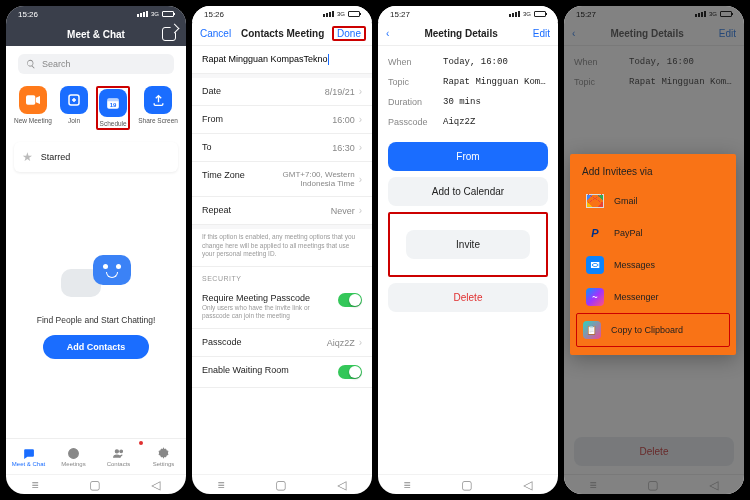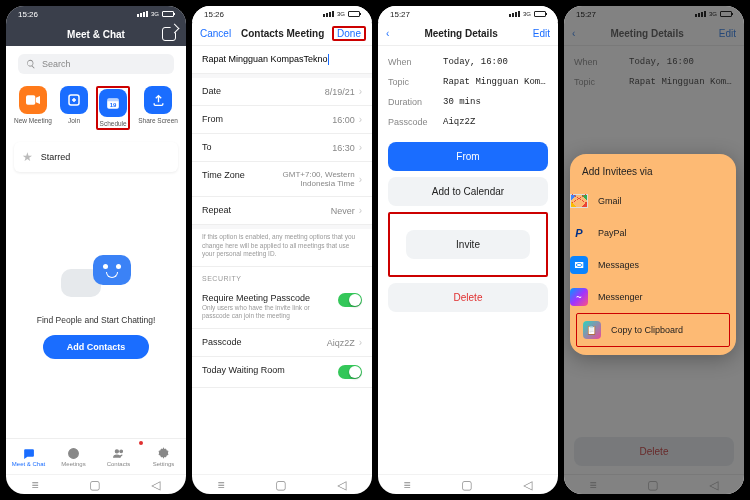--- a/index.html
+++ b/index.html
@@ -71,23 +71,23 @@
   .drow .k{width:55px;color:#888;}
   .drow .v{color:#222;flex:1;white-space:nowrap;overflow:hidden;text-overflow:ellipsis;font-family:Liberation Mono, monospace;}
   .btnlist{padding:0 10px;display:flex;flex-direction:column;gap:6px;}
   .bigbtn{border:none;border-radius:8px;padding:9px;font-size:10px;font-weight:500;text-align:center;}
   .bigbtn.primary{background:#1a6dff;color:#fff;}
   .bigbtn.sec{background:#f1f3f5;color:#222;}
   .bigbtn.del{background:#f1f3f5;color:#e03030;}
 
   
   .dim{position:absolute;inset:0;background:rgba(0,0,0,0.35);}
-  .sheet{position:absolute;left:6px;right:8px;top:148px;background:#fdba74;border-radius:16px;padding:8px 0;box-shadow:0 4px 20px rgba(0,0,0,0.3);}
+  .sheet{position:absolute;left:6px;right:8px;top:148px;background:#f97316;border-radius:2px;padding:8px 0;box-shadow:0 4px 20px rgba(0,0,0,0.3);}
   .sheet .title{font-size:10px;font-weight:500;padding:4px 12px 8px;color:#222;}
-  .opt{display:flex;align-items:center;gap:10px;padding:7px 0;font-size:9px;color:#222;}
+  .opt{display:flex;align-items:center;gap:10px;padding:7px 16px;font-size:9px;color:#222;}
   .opt .oico{width:18px;height:18px;border-radius:4px;display:flex;align-items:center;justify-content:center;font-size:11px;font-weight:bold;}
   .gmail{position:relative;width:18px;height:14px;}
   .gmail::before{content:"";position:absolute;inset:0;background:linear-gradient(135deg,#4285f4 20%,transparent 20%),linear-gradient(-135deg,#34a853 20%,transparent 20%),linear-gradient(45deg,#fbbc04 20%,transparent 20%),linear-gradient(-45deg,#ea4335 20%,transparent 20%);border:1px solid #ddd;}
   .gmail::after{content:"";position:absolute;left:2px;right:2px;top:0;height:9px;background:linear-gradient(to bottom right,transparent 48%,#ea4335 48% 52%,transparent 52%),linear-gradient(to bottom left,transparent 48%,#ea4335 48% 52%,transparent 52%);}
   .paypal{color:#003087;}
   .msgs{background:#0a84ff;color:#fff;border-radius:5px;}
   .fbm{background:linear-gradient(135deg,#0099ff,#a033ff,#ff5280);color:#fff;border-radius:50%;}
   .clip{background:linear-gradient(135deg,#2dd4bf,#ec4899);color:#fff;border-radius:50%;}
   .redframe{border:1.5px solid #c00;margin:0 6px;border-radius:2px;}
 
@@ -286,21 +286,21 @@
       <span class="toggle on"></span>
     </div>
     <div class="row">
         <span class="l">Passcode</span>
         <span class="r">
           <span>Aiqz2Z</span>
           <span class="chev">›</span>
         </span>
       </div>
     <div class="row">
-        <span class="l">Today Waiting Room</span>
+        <span class="l">Enable Waiting Room</span>
         <span class="toggle on"></span>
       </div>
   </div>
   <div class="navbar">
     <span>≡</span>
     <span>▢</span>
     <span>◁</span>
   </div>
 </div>
 

